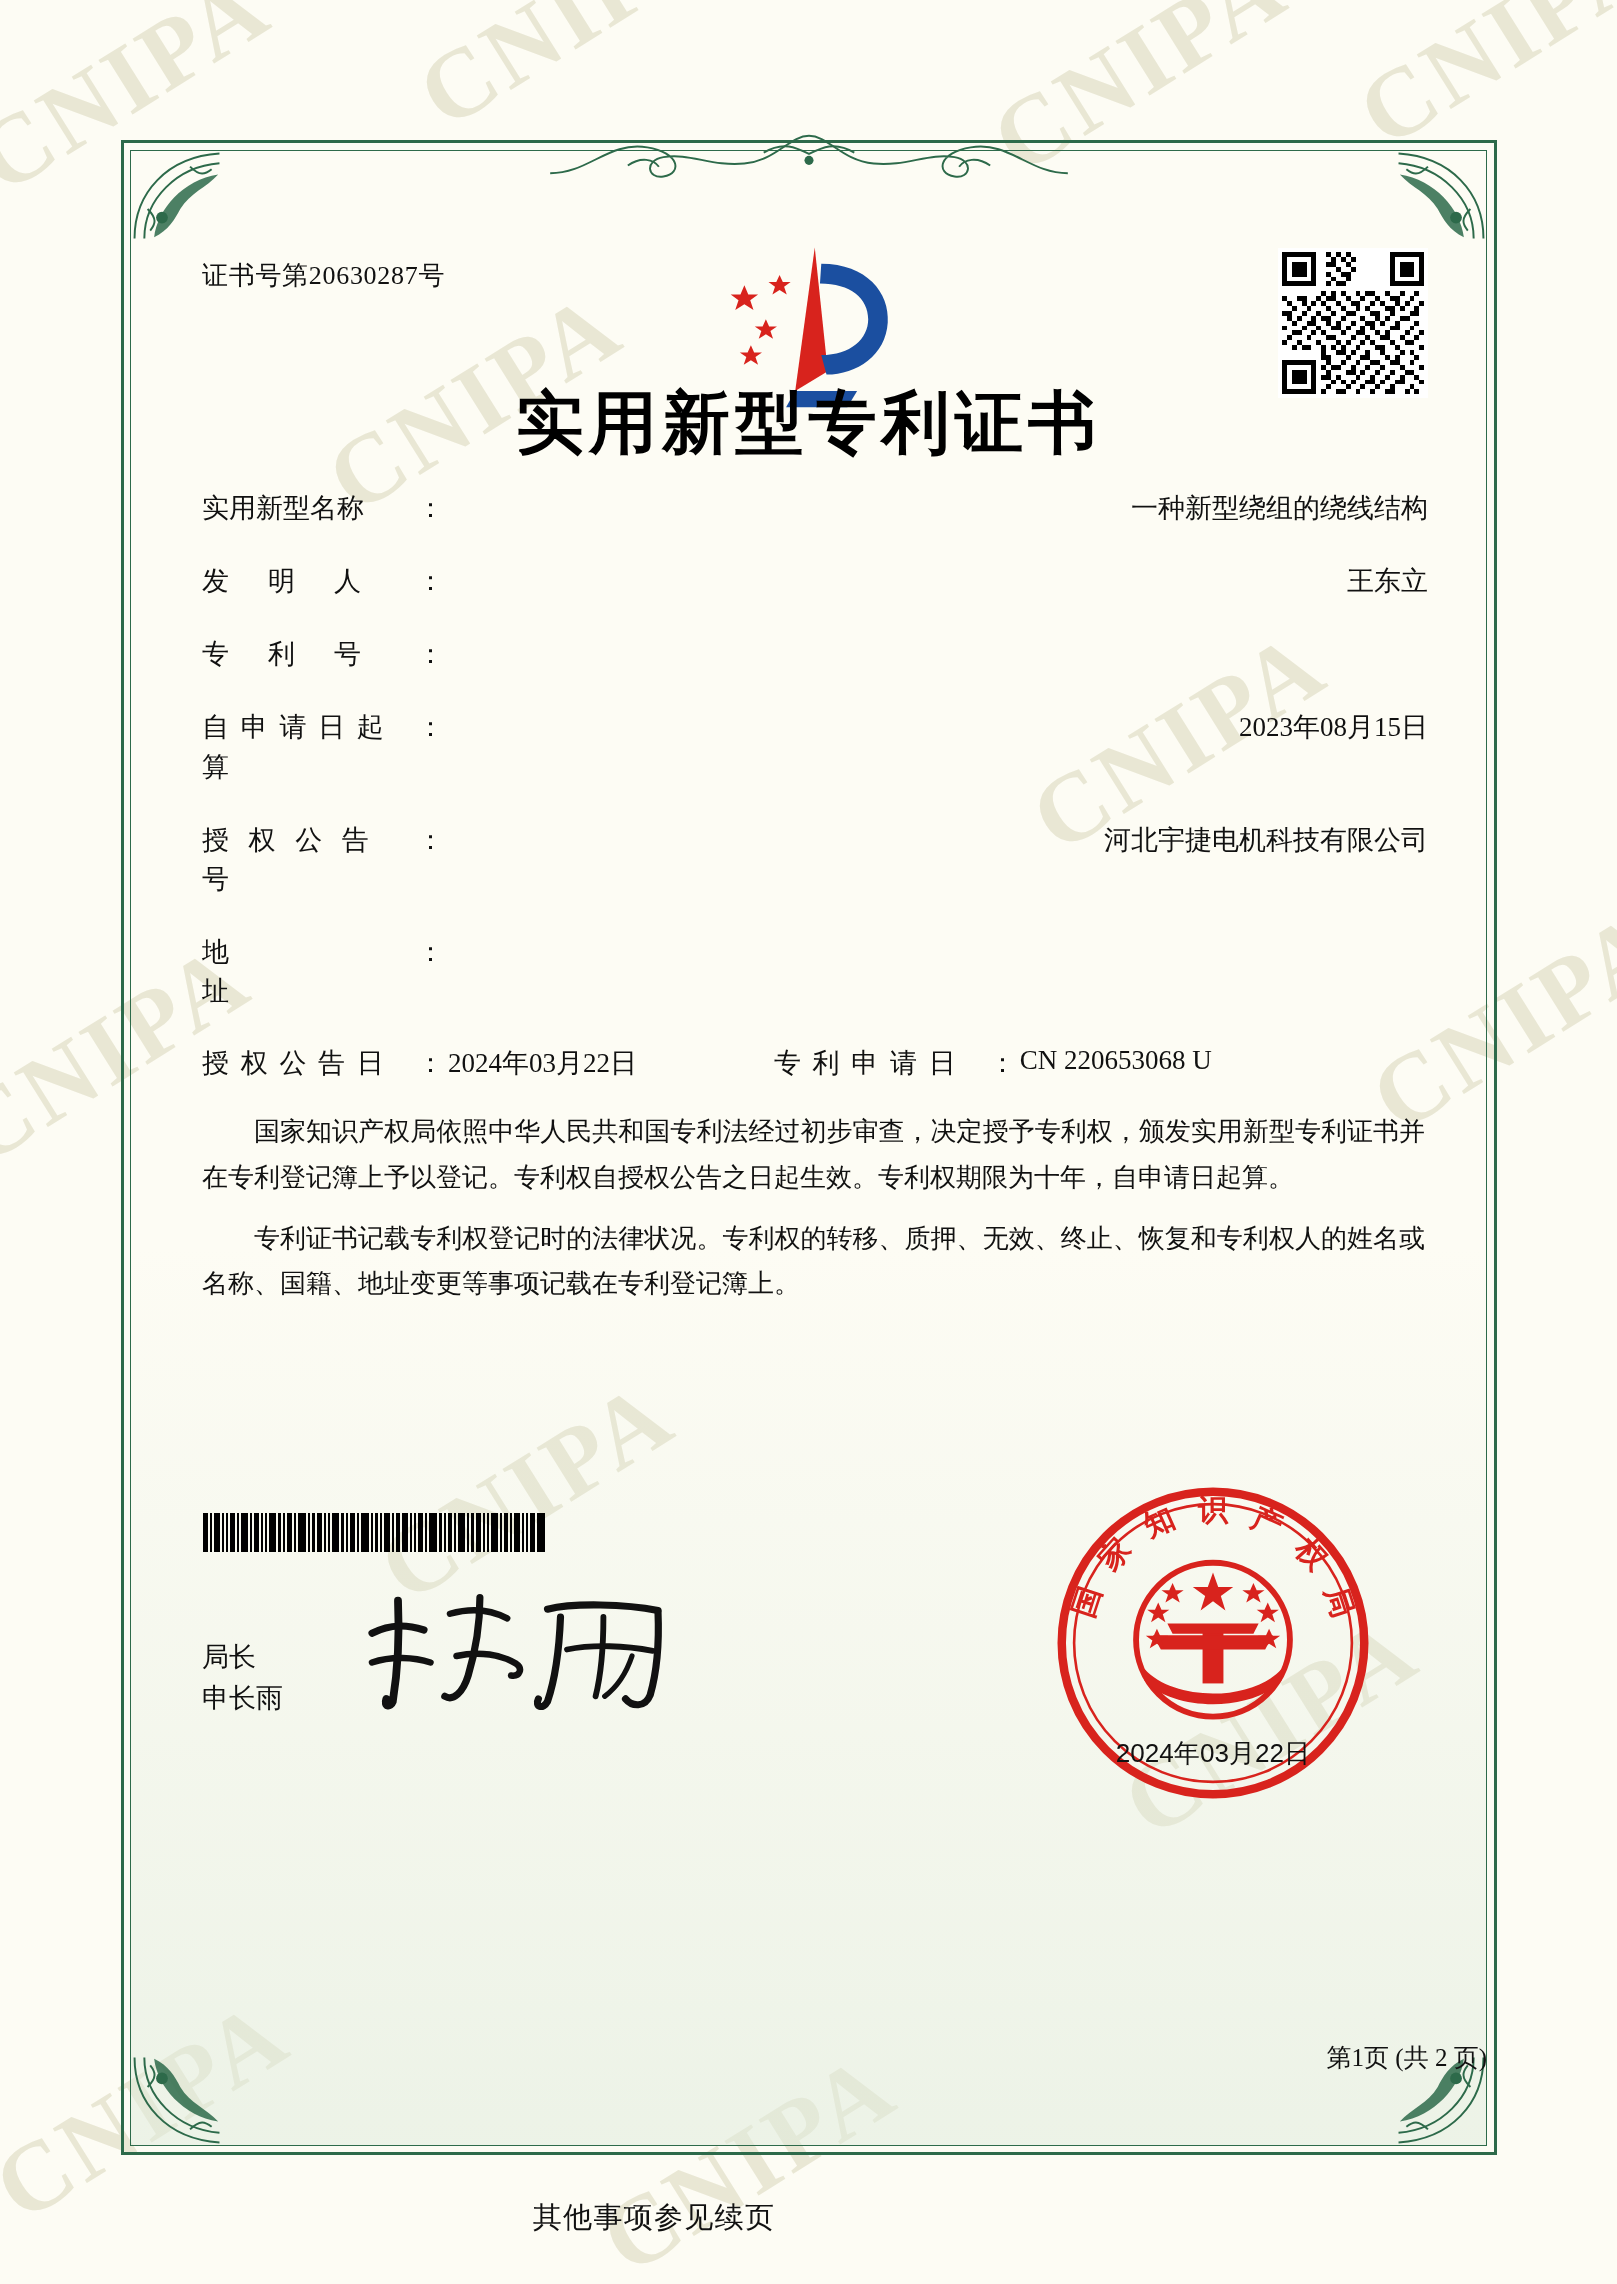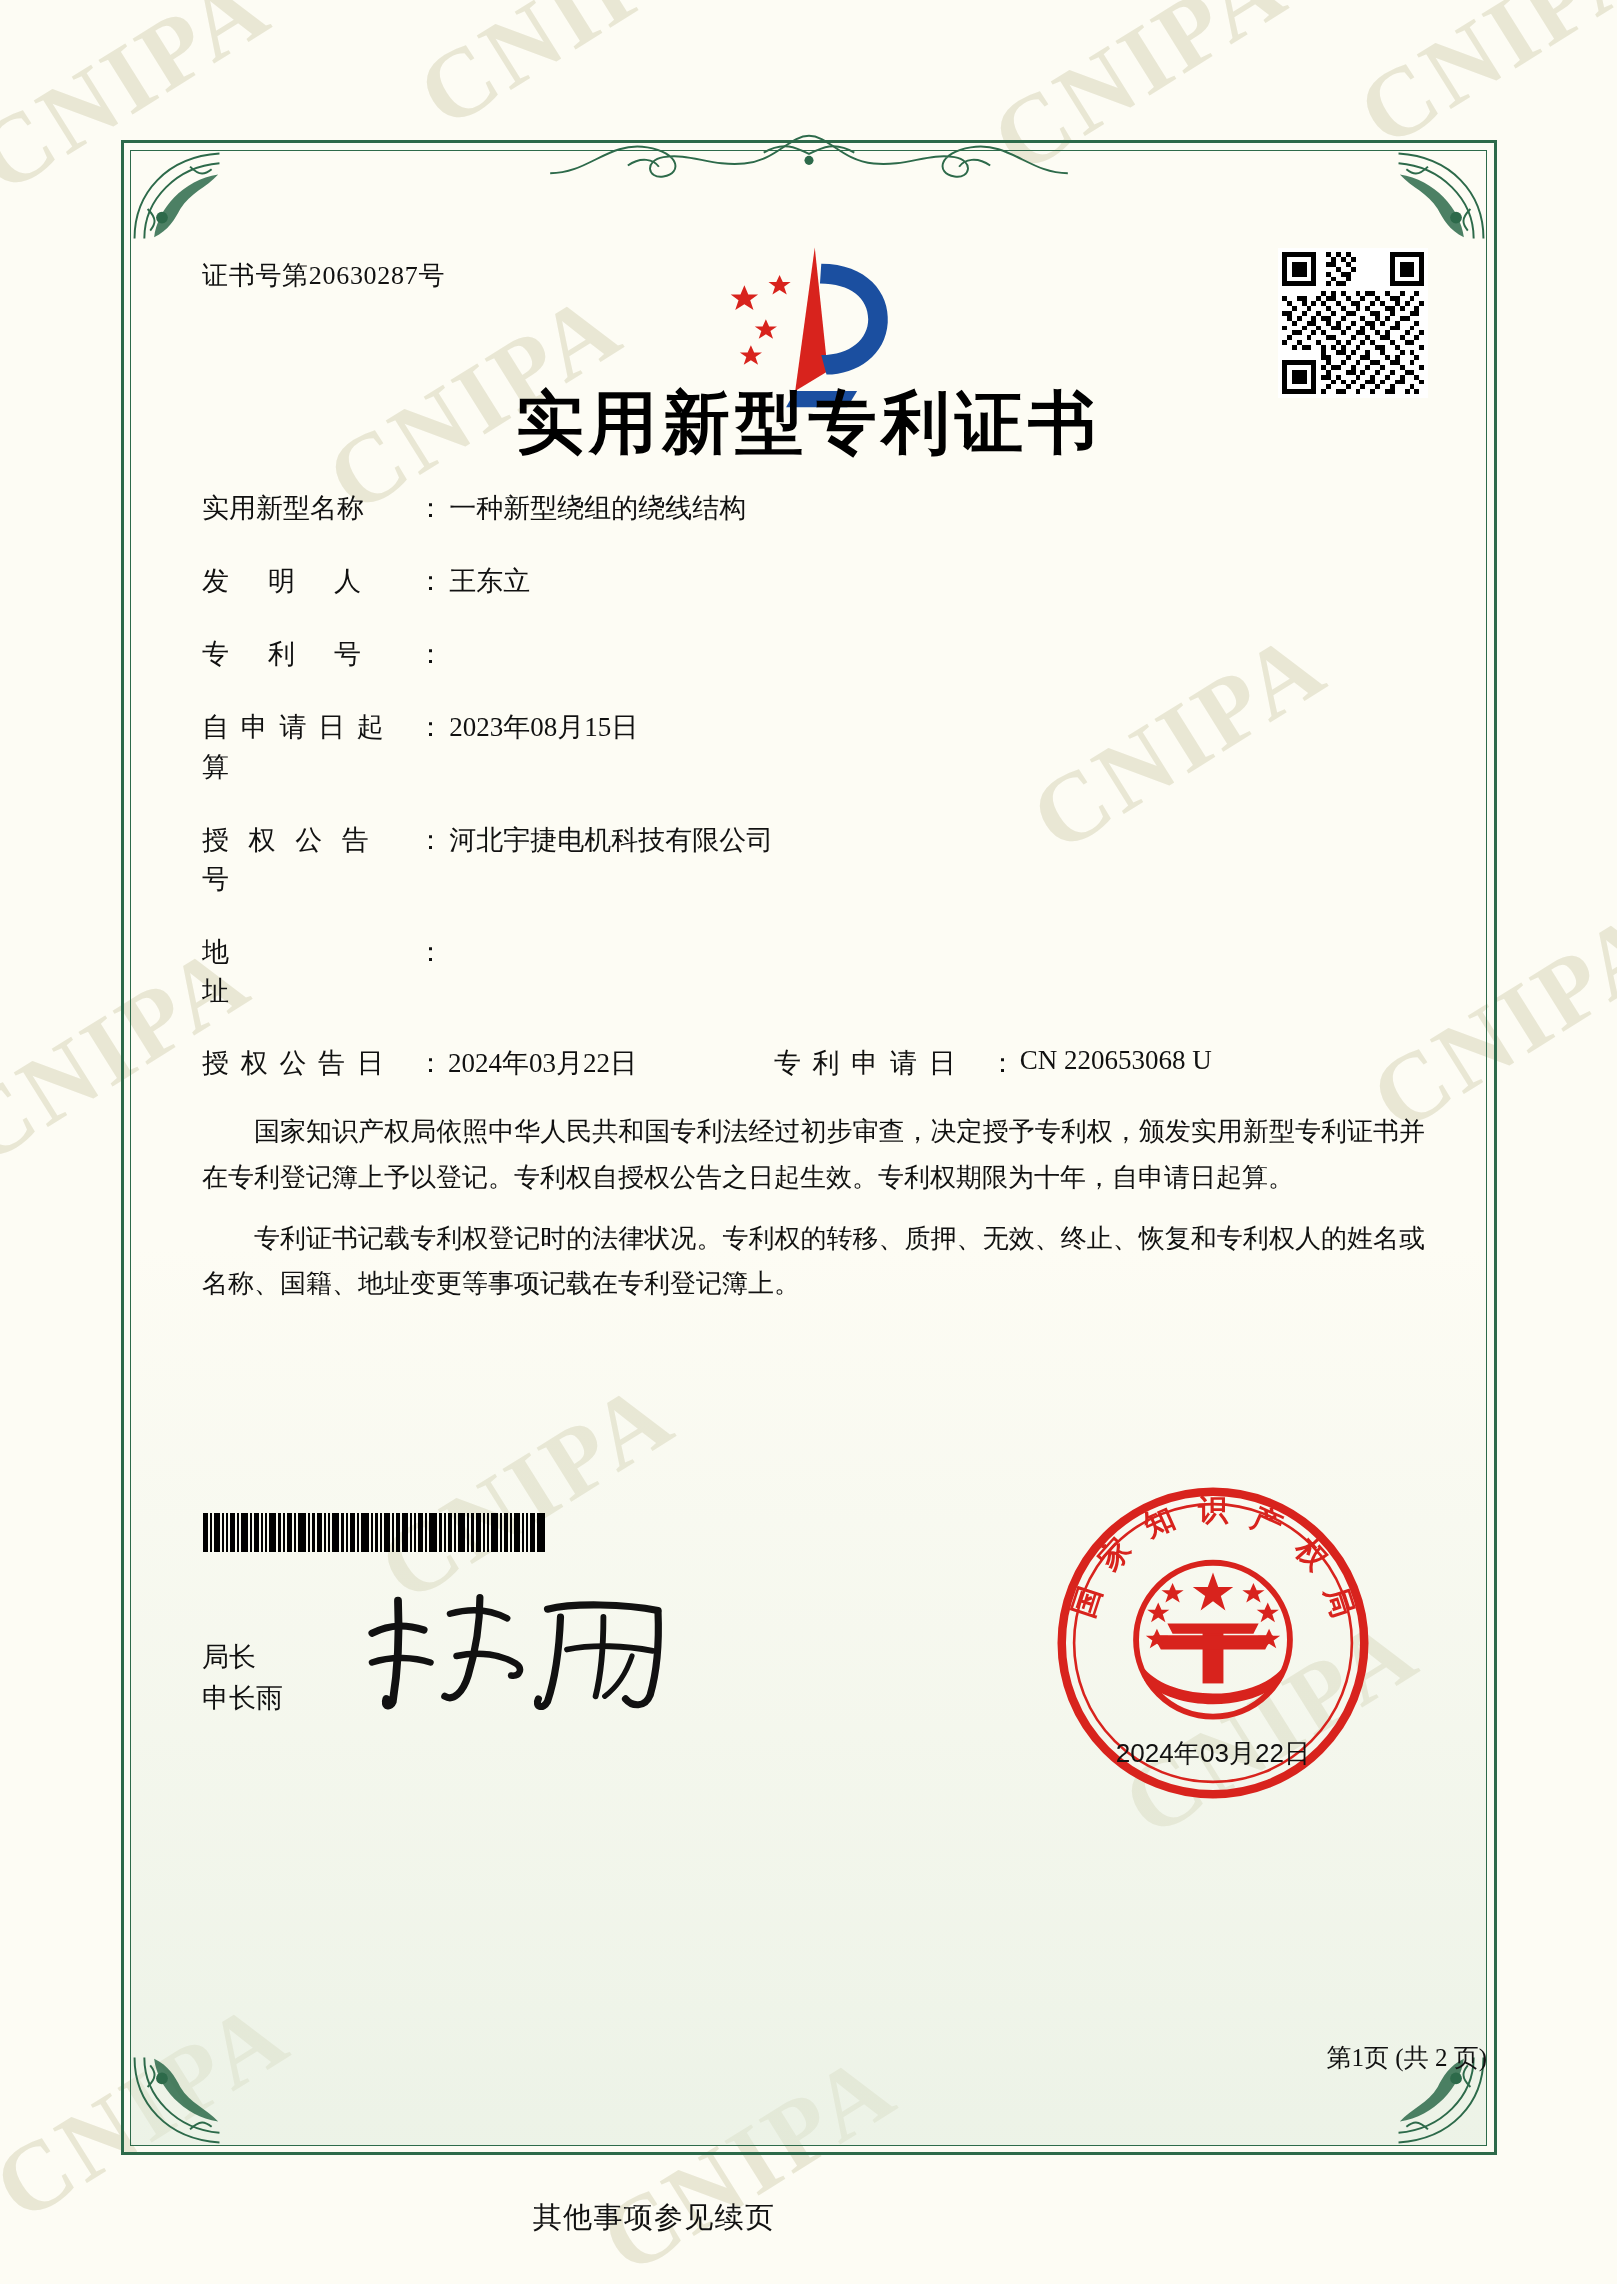--- a/index.html
+++ b/index.html
@@ -149,20 +149,21 @@
     letter-spacing: 0px;
   }
   .field-label span { display: inline-block; }
   .field-colon {
     flex: 0 0 14.3px;
     text-align: left;
   }
   .field-value {
     flex: 1;
     padding-left: 5.2px;
+    text-align: right;
   }
   .field-value .line2 { display: block; padding-left: 14.3px; }
 
   .dual-row {
     display: flex;
     align-items: flex-start;
     font-size: 27px;
     color: #111;
     margin-bottom: 26px;
   }

